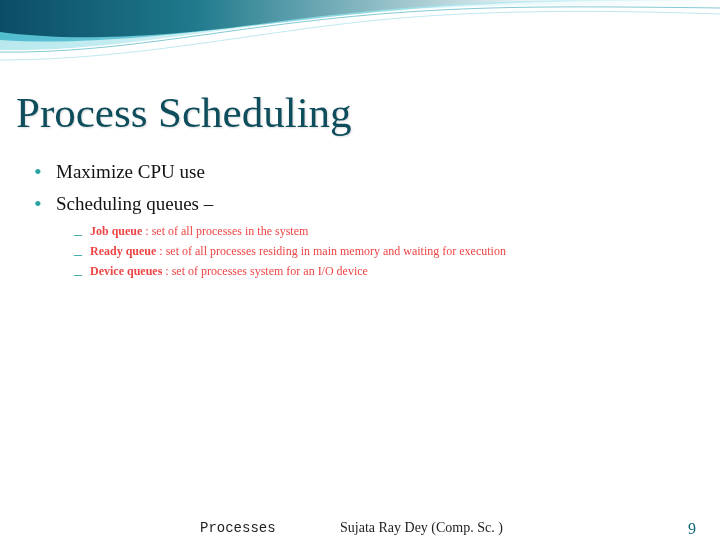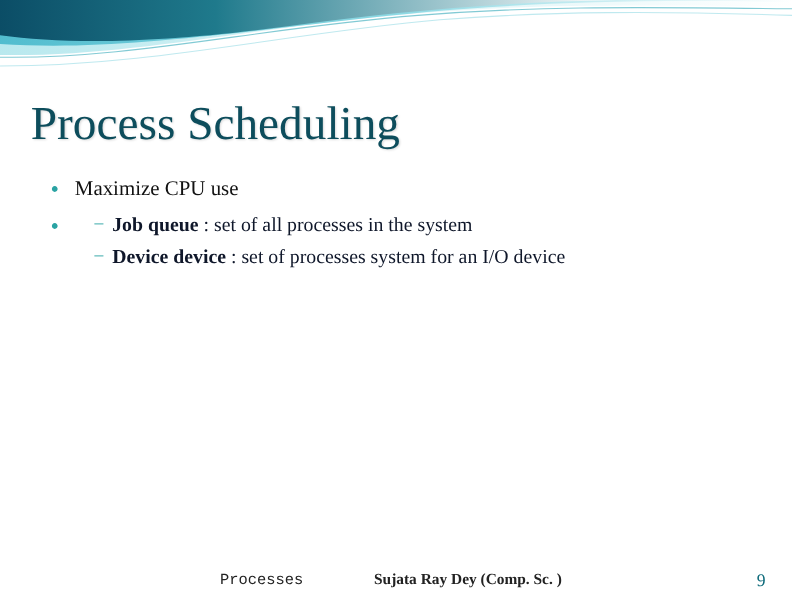--- a/index.html
+++ b/index.html
@@ -11,21 +11,21 @@
   }
   .wave-bg {
     position: absolute;
     top: 0; left: 0;
     width: 720px;
     height: 100px;
     pointer-events: none;
   }
   .content {
     position: relative;
-    padding: 90px 28px 0 28px;
+    padding: 90px 28px 0 16px;
   }
   .title {
     font-size: 43px;
     font-weight: normal;
     color: #0d4d5c;
     text-shadow: 1px 1px 2px rgba(0,0,0,0.15);
     margin-bottom: 22px;
     line-height: 1.05;
   }
   ul.main {
@@ -50,22 +50,22 @@
     line-height: 1.4;
   }
   ul.sub {
     list-style: none;
     padding-left: 18px;
     margin-top: 4px;
     margin-bottom: 2px;
   }
   ul.sub > li {
     position: relative;
-    font-size: 18px;
-    color: #0f172a;
+    font-size: 12px;
+    color: #ef4444;
     line-height: 1.5;
     padding-left: 16px;
     margin-bottom: 2px;
   }
   ul.sub > li::before {
     content: "–";
     position: absolute;
     left: 0;
     top: 0;
     color: #2aa3a3;
@@ -76,21 +76,21 @@
     position: absolute;
     bottom: 20px;
     left: 0;
     width: 720px;
     display: flex;
     align-items: baseline;
     font-size: 14px;
     color: #222;
   }
   .footer .f1 { position: absolute; left: 200px; font-family: Liberation Mono, monospace; }
-  .footer .f2 { position: absolute; left: 340px; font-weight: bold; }
+  .footer .f2 { position: absolute; left: 340px; }
   .footer .pagenum {
     position: absolute;
     right: 24px;
     color: #0d6a7a;
     font-family: Georgia, serif;
     font-size: 16px;
   }
 </style>
 </head>
 <body>
@@ -118,23 +118,25 @@
   <path d="M0,52 C120,54 230,26 380,14 C480,6 560,6 720,8" stroke="#2fa6b8" stroke-width="1" fill="none" opacity="0.6"></path>
   <path d="M0,60 C140,60 260,30 400,18 C500,10 600,10 720,14" stroke="#7fd4e0" stroke-width="1" fill="none" opacity="0.5"></path>
 </svg>
 
 <div class="content">
   <h1 class="title">Process Scheduling</h1>
 
   <ul class="main">
     <li><span>Maximize CPU use</span></li>
     <li>
+      <span>Scheduling queues –</span>
       <ul class="sub">
         <li><span class="bold">Job queue</span><span> : set of all processes in the system</span></li>
-        <li><span class="bold">Device device</span><span> : set of processes system for an I/O device</span></li>
+        <li><span class="bold">Ready queue</span><span> : set of all processes residing in main memory and waiting for execution</span></li>
+        <li><span class="bold">Device queues</span><span> : set of processes system for an I/O device</span></li>
       </ul>
     </li>
   </ul>
 </div>
 
 <div class="footer">
   <span class="f1">Processes</span>
   <span class="f2">Sujata Ray Dey (Comp. Sc. )</span>
   <span class="pagenum">9</span>
 </div>

